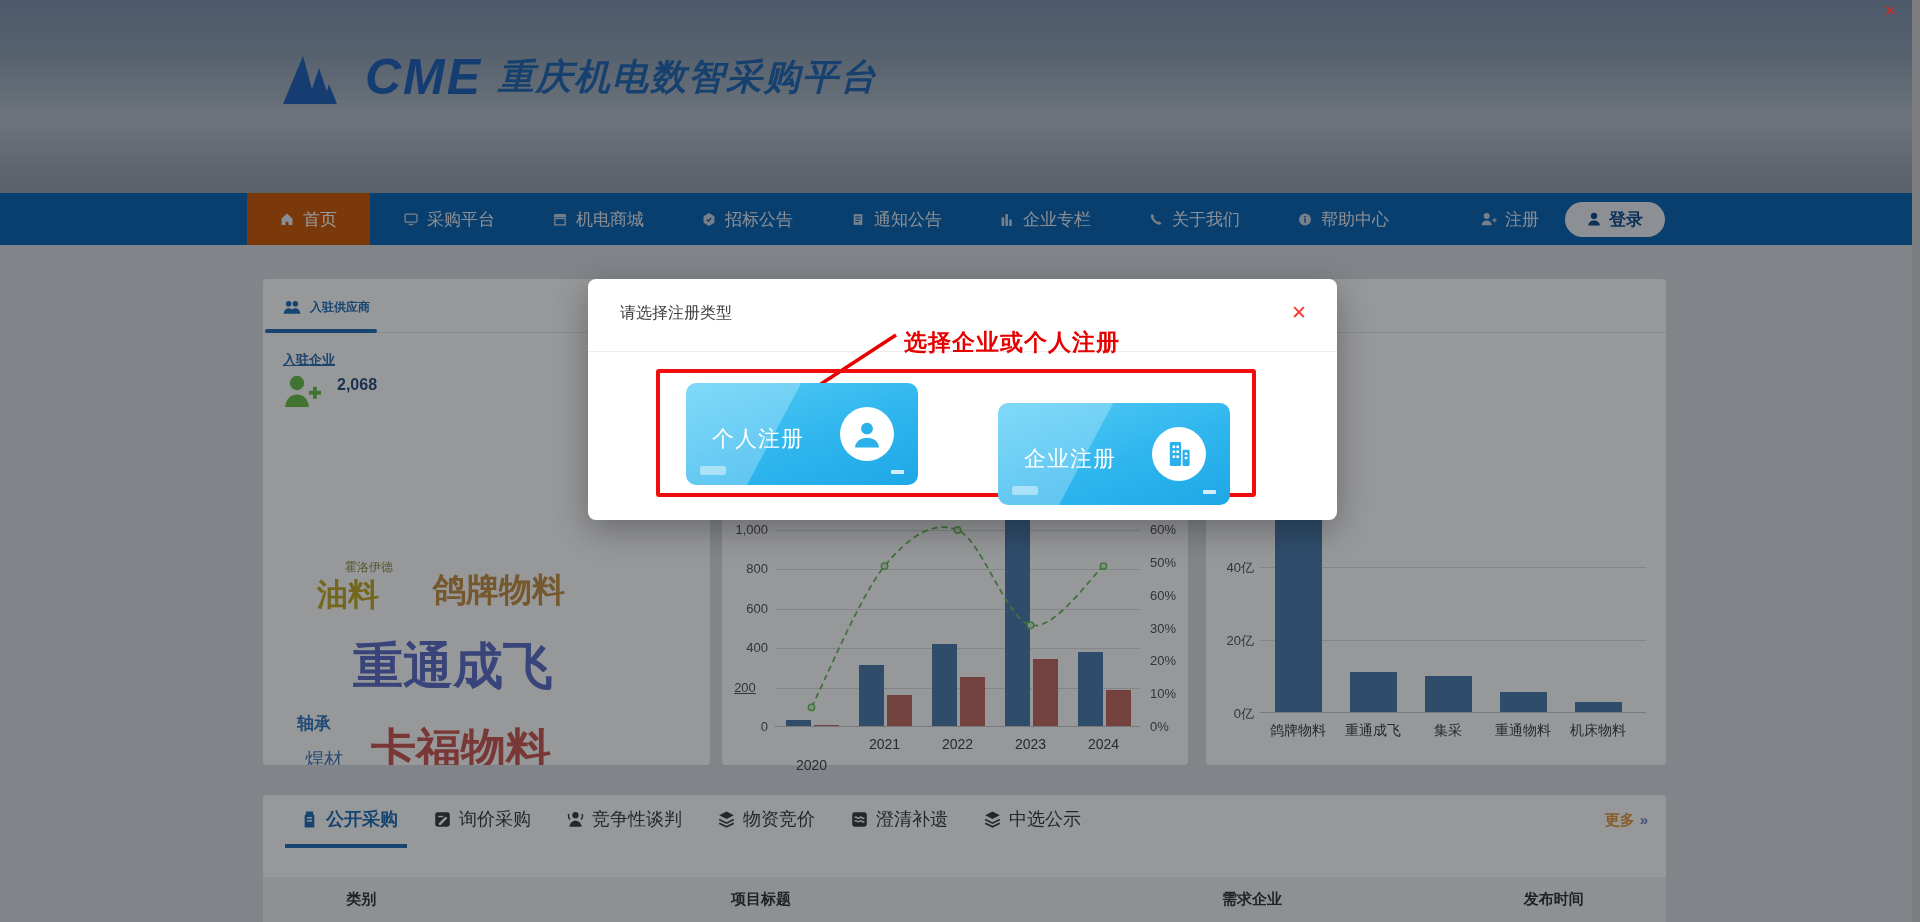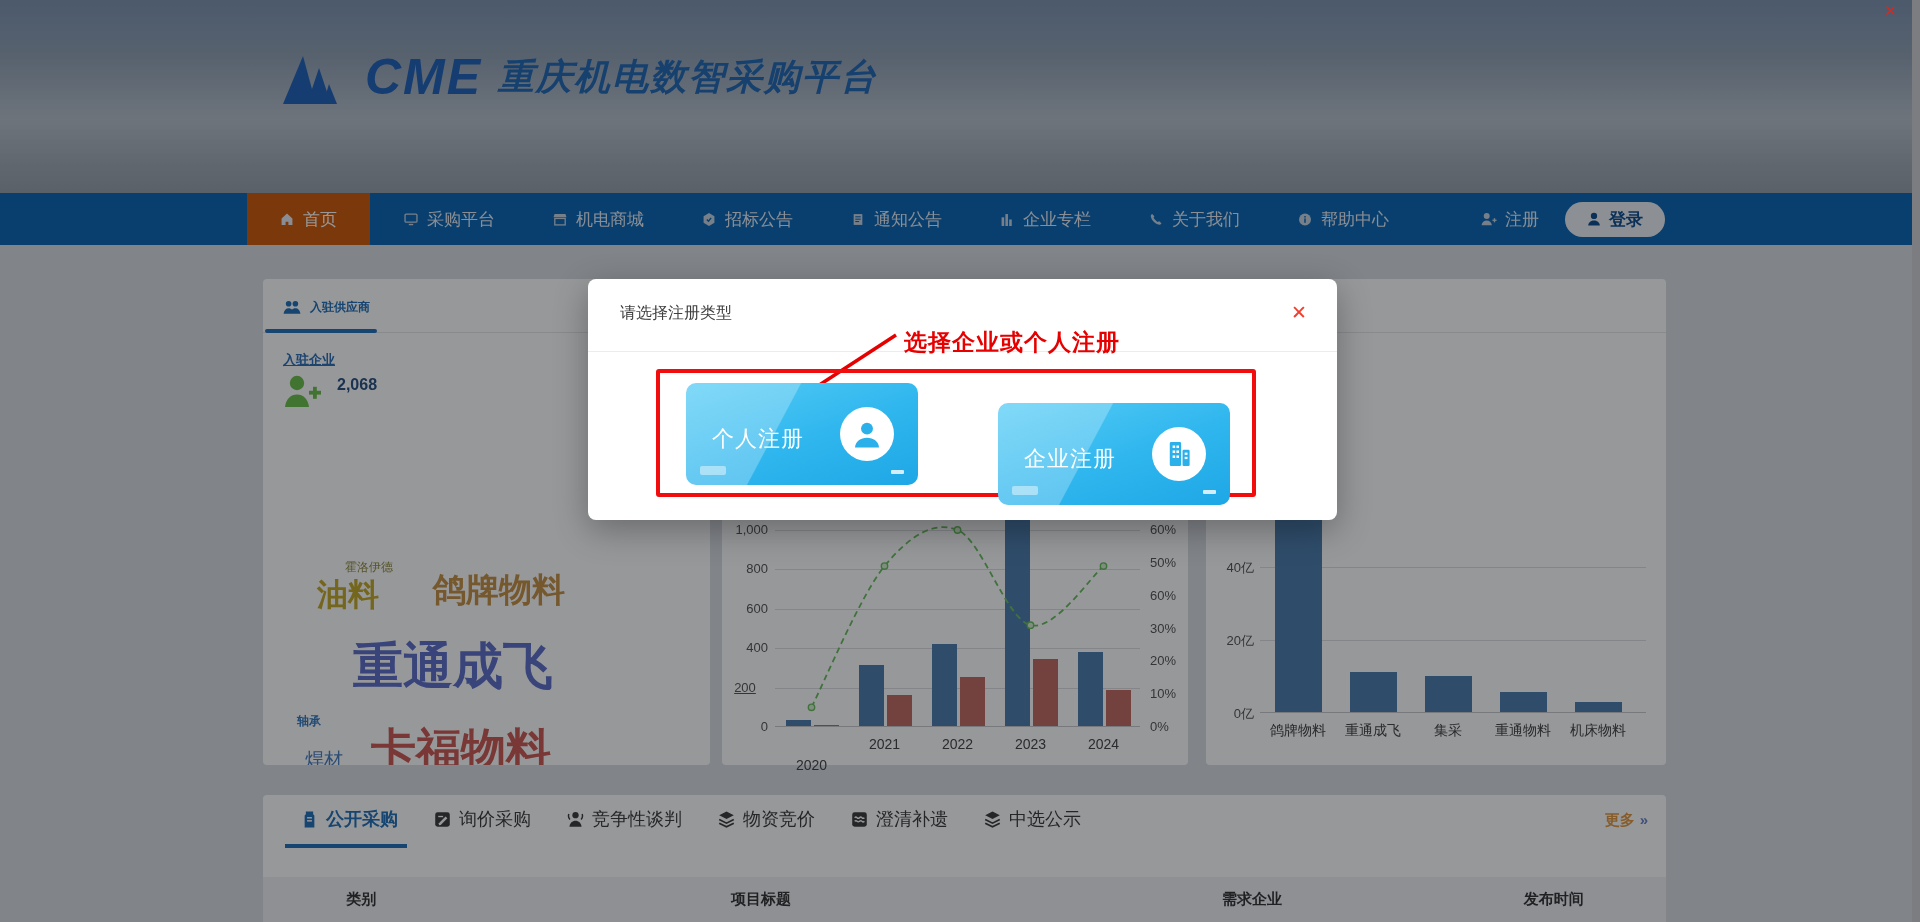--- a/index.html
+++ b/index.html
@@ -211,21 +211,21 @@
           <rect x="13" y="8.4" width="6" height="1.9" fill="#6cbf4a"></rect>
           <rect x="15" y="6.4" width="1.9" height="6" fill="#6cbf4a"></rect>
         </svg>
       <span class="stat-value">2,068</span>
     </div>
     <div class="wordcloud" id="wordcloud">
         <span class="wc-term" style="left: 82px; top: 152px; color: rgb(143, 138, 62); font-size: 12px; font-weight: 500;">霍洛伊德</span>
         <span class="wc-term" style="left: 54px; top: 170px; color: rgb(195, 169, 38); font-size: 31px; font-weight: 600;">油料</span>
         <span class="wc-term" style="left: 170px; top: 164px; color: rgb(197, 145, 68); font-size: 33px; font-weight: 600;">鸽牌物料</span>
         <span class="wc-term" style="left: 90px; top: 232px; color: rgb(94, 112, 200); font-size: 50px; font-weight: 600;">重通成飞</span>
-        <span class="wc-term" style="left: 34px; top: 306px; color: rgb(53, 121, 189); font-size: 12px; font-weight: 600;">轴承</span>
+        <span class="wc-term" style="left: 34px; top: 306px; color: rgb(53, 121, 189); font-size: 17px; font-weight: 600;">轴承</span>
         <span class="wc-term" style="left: 42px; top: 341px; color: rgb(74, 127, 192); font-size: 19px; font-weight: 400;">焊材</span>
         <span class="wc-term" style="left: 108px; top: 318px; color: rgb(204, 90, 82); font-size: 45px; font-weight: 600;">卡福物料</span>
       </div>
   </section>
 
   <section class="panel panel-mid" id="mid-panel">
       <div class="" style="position: absolute; left: 53px; top: 251px; width: 365px; height: 197px; border-bottom: 1px solid rgb(201, 202, 204); overflow: visible;">
         <div class="gridline" style="top: 157.6px;"></div>
         <div class="gridline" style="top: 118.2px;"></div>
         <div class="gridline" style="top: 78.8px;"></div>

